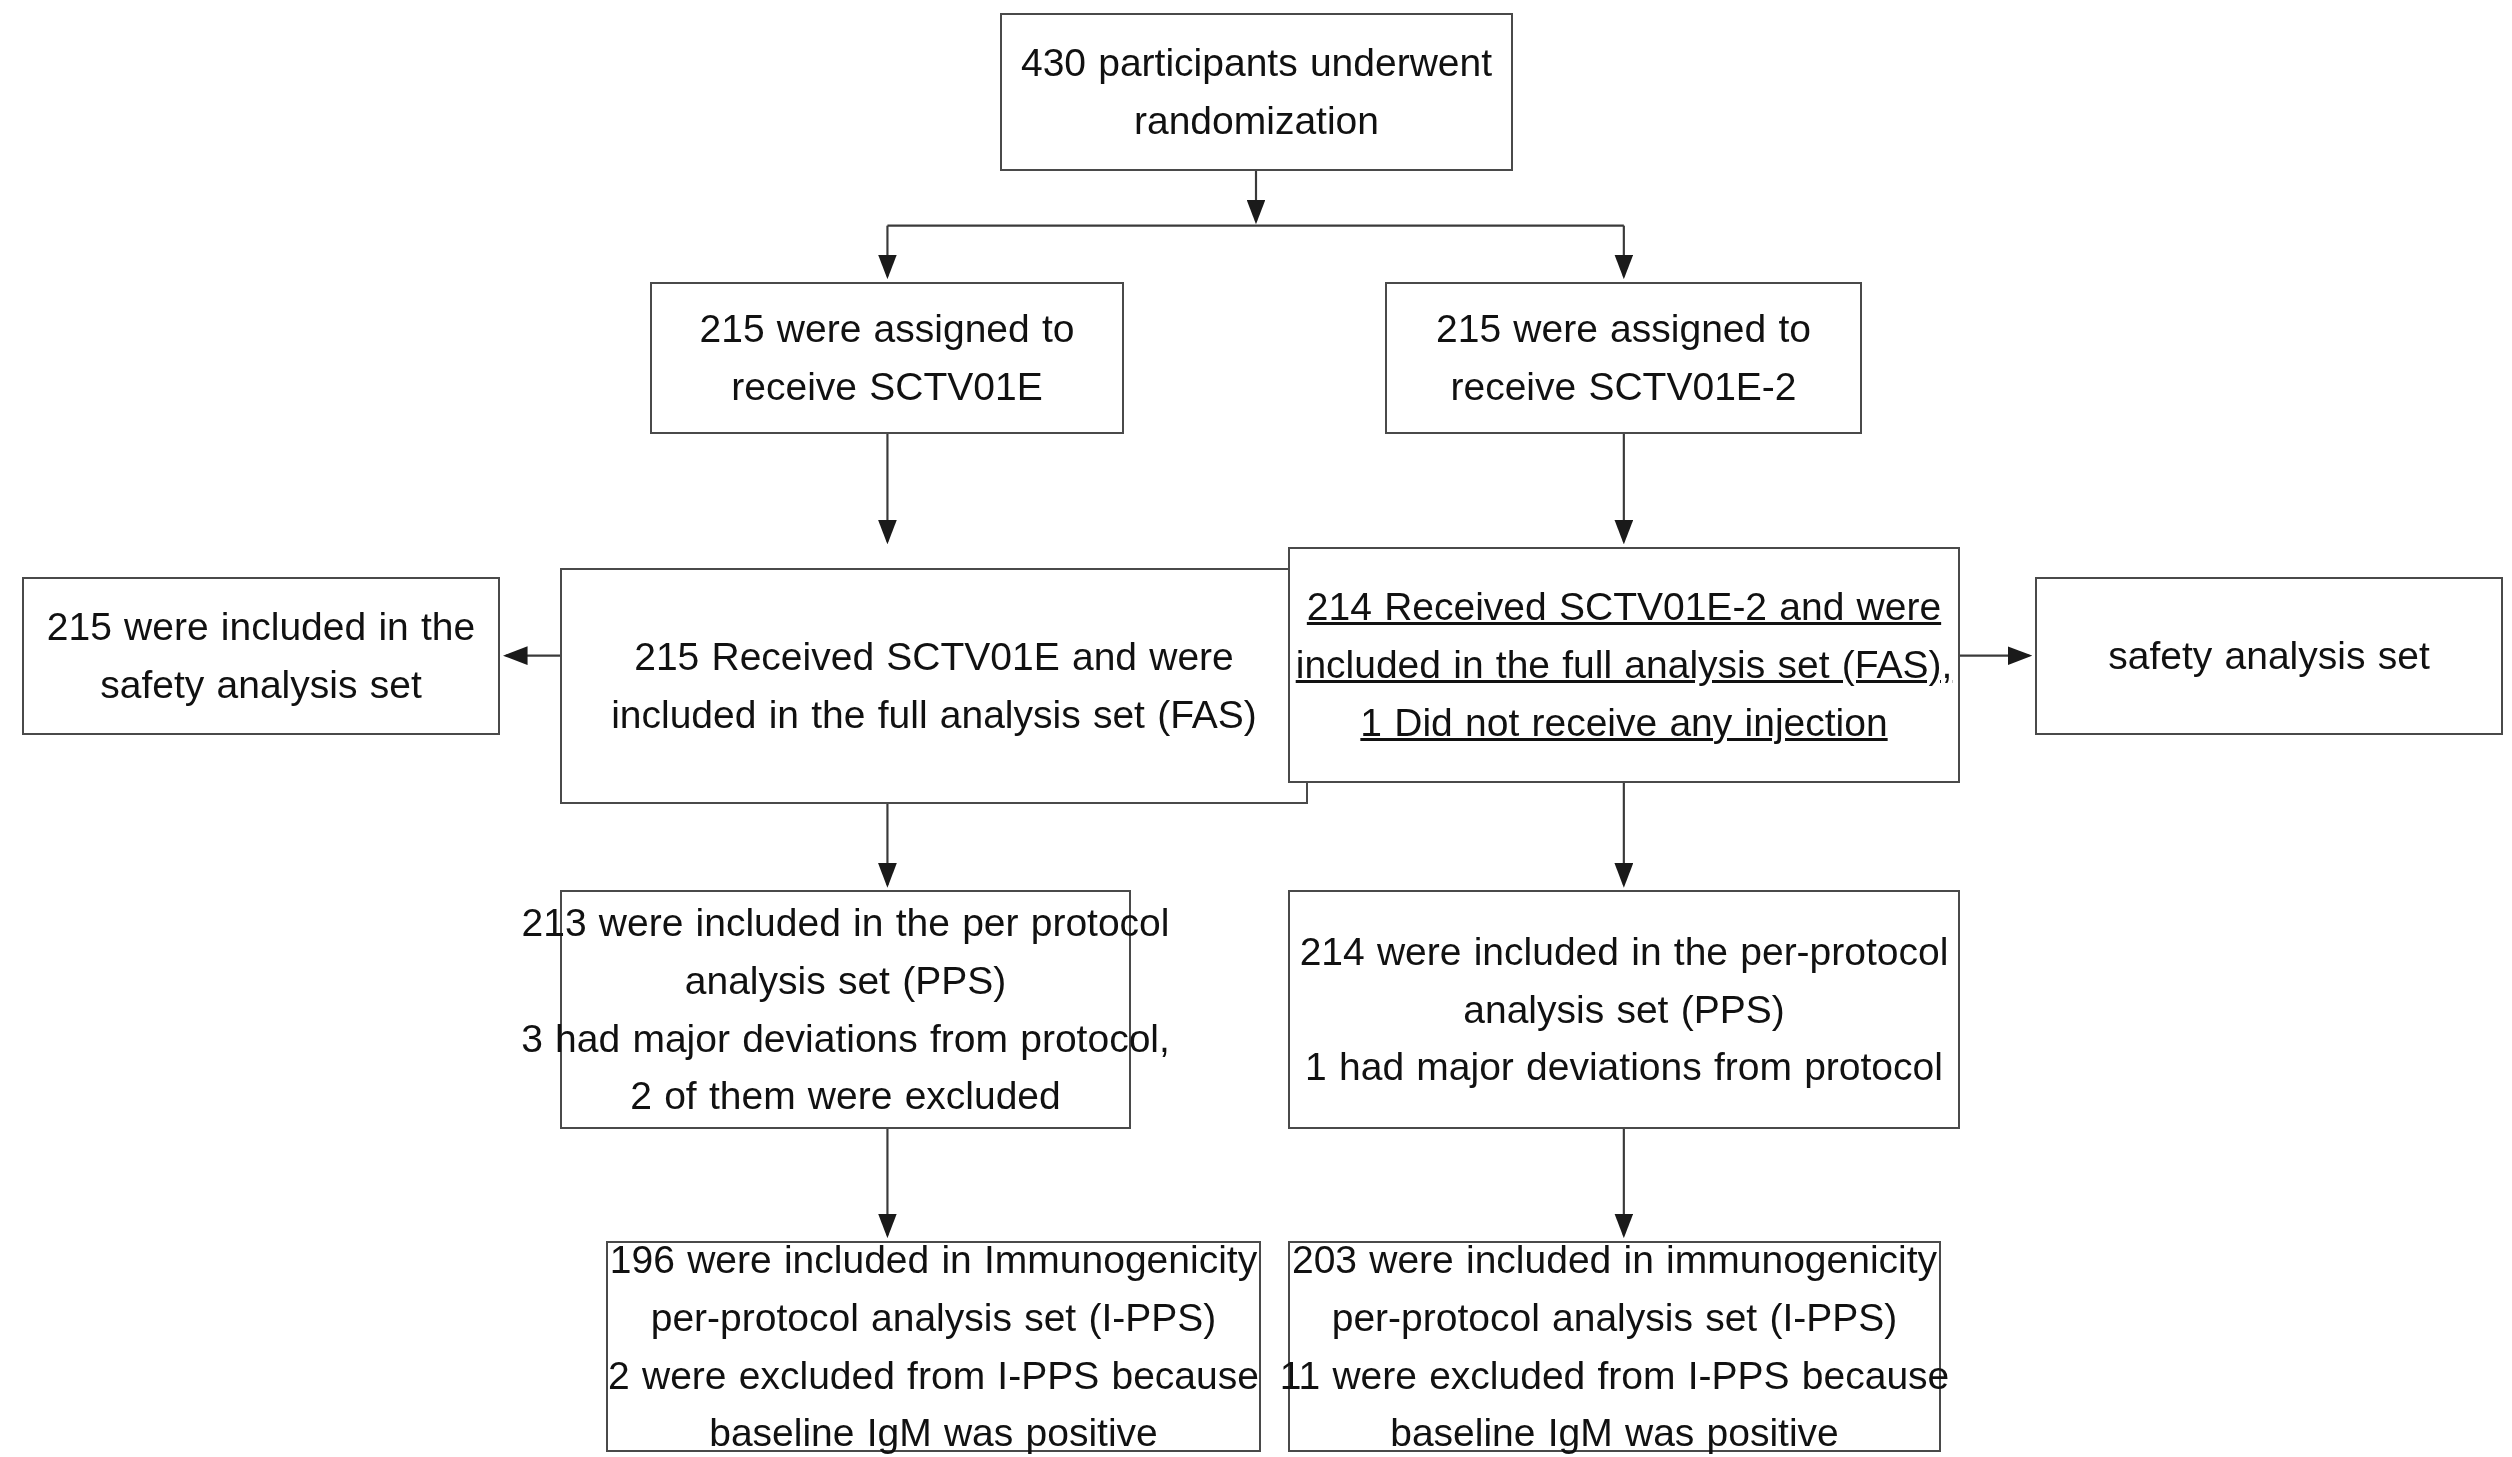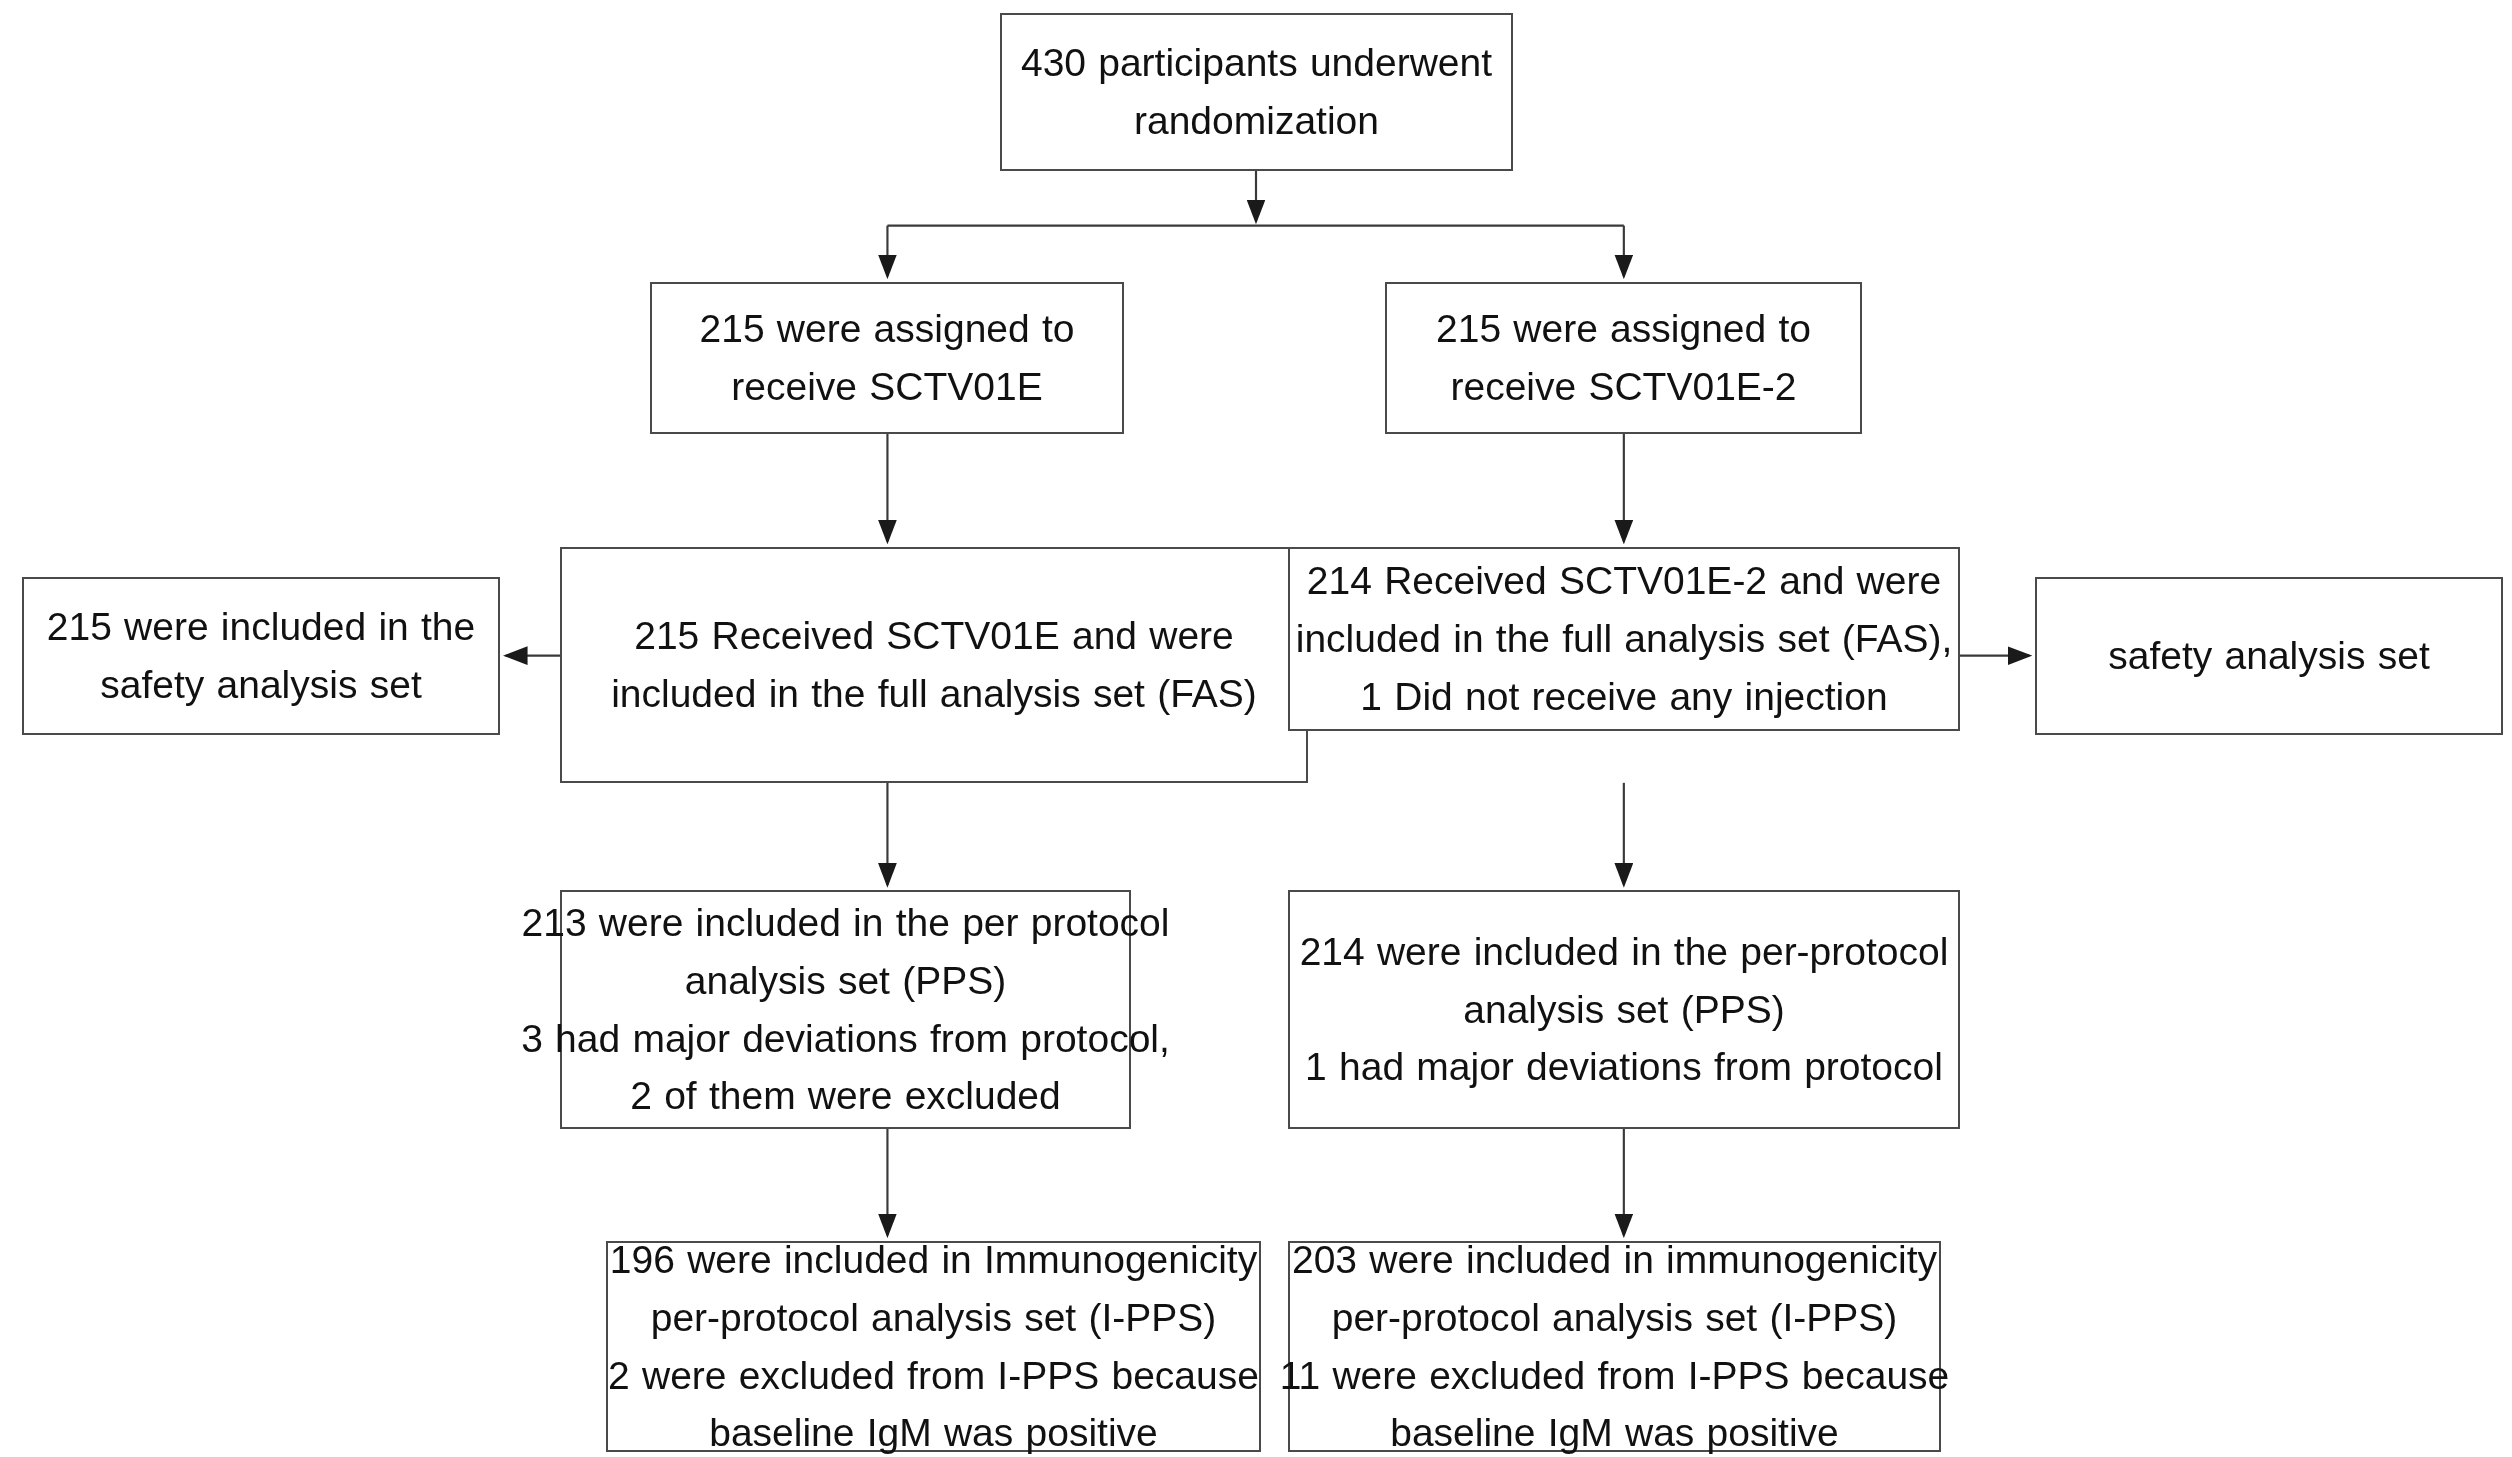--- a/index.html
+++ b/index.html
@@ -85,28 +85,28 @@
     </div>
   </div>
 
   <div class="box" style="left:1385px; top:282px; width:477px; height:152px;">
     <div>
       <span class="line">215 were assigned to</span>
       <span class="line">receive SCTV01E-2</span>
     </div>
   </div>
 
-  <div class="box" style="left:560px; top:547px; width:748px; height:236px;">
+  <div class="box" style="left:560px; top:568px; width:748px; height:236px;">
     <div>
       <span class="line">215 Received SCTV01E and were</span>
       <span class="line">included in the full analysis set (FAS)</span>
     </div>
   </div>
 
-  <div class="box" style="left:1288px; top:547px; width:672px; height:184px;">
+  <div class="box" style="left:1288px; top:547px; width:672px; height:236px;text-decoration:underline;">
     <div>
       <span class="line">214 Received SCTV01E-2 and were</span>
       <span class="line">included in the full analysis set (FAS),</span>
       <span class="line">1 Did not receive any injection</span>
     </div>
   </div>
 
   <div class="box" style="left:22px; top:577px; width:478px; height:158px;">
     <div>
       <span class="line">215 were included in the</span>

